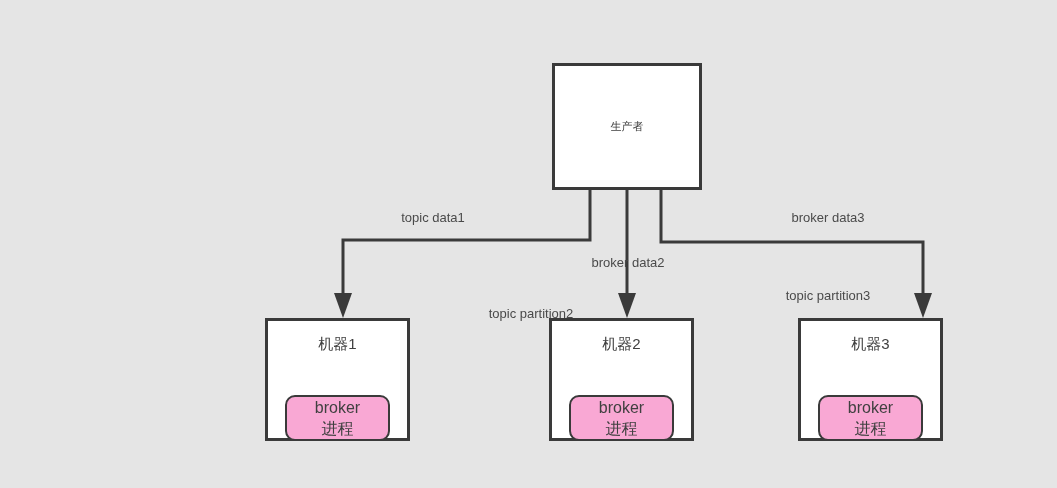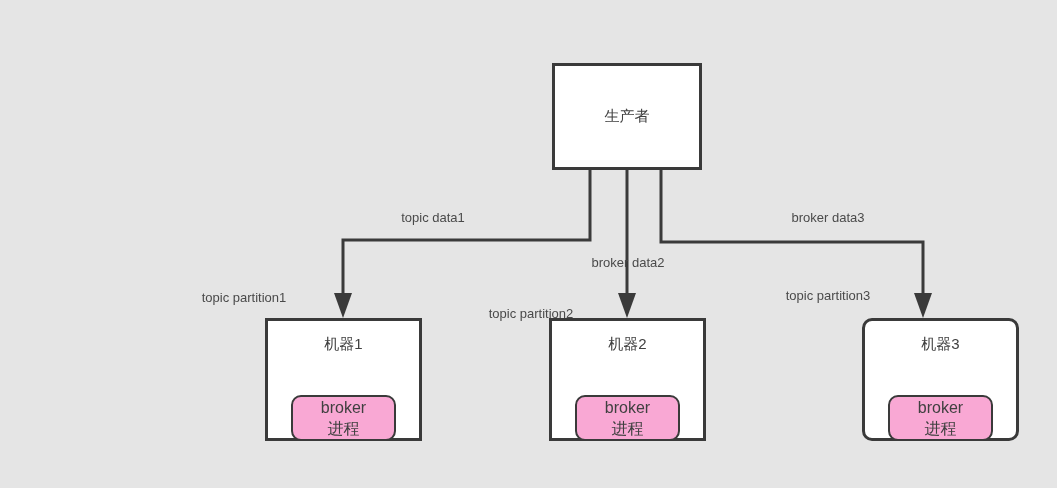--- a/index.html
+++ b/index.html
@@ -34,39 +34,39 @@
     position: absolute;
     box-sizing: border-box;
     background: #ffffff;
     border: 3px solid #3a3a3a;
     color: #404040;
   }
   .producer {
     left: 552px;
     top: 63px;
     width: 150px;
-    height: 107px;
+    height: 127px;
     display: flex;
     align-items: center;
     justify-content: center;
-    font-size: 15px;
+    font-size: 11px;
   }
   .machine {
     top: 318px;
-    width: 157px;
+    width: 145px;
     height: 123px;
     display: flex;
     flex-direction: column;
     align-items: center;
     padding-top: 12px;
     gap: 31px;
   }
   .machine-1 { left: 265px; }
   .machine-2 { left: 549px; }
-  .machine-3 { left: 862px; border-radius: 10px; }
+  .machine-3 { left: 798px; }
   .machine-title {
     font-size: 15px;
     line-height: 22px;
     color: #404040;
   }
   .broker {
     box-sizing: border-box;
     margin-top: 9px;
     width: 105px;
     height: 69px;
@@ -111,21 +111,20 @@
   </svg>
 
   <div class="node producer">
     <span>生产者</span>
   </div>
 
   <div class="flow-label label-data1">topic data1</div>
   <div class="flow-label label-data2">broker data2</div>
   <div class="flow-label label-data3">broker data3</div>
 
-  <div class="flow-label label-part1">topic partition1</div>
   <div class="flow-label label-part2">topic partition2</div>
   <div class="flow-label label-part3">topic partition3</div>
 
   <div class="node machine machine-1">
     <div class="machine-title">机器1</div>
     <div class="broker">
       <span>broker</span>
       <span>进程</span>
     </div>
   </div>

